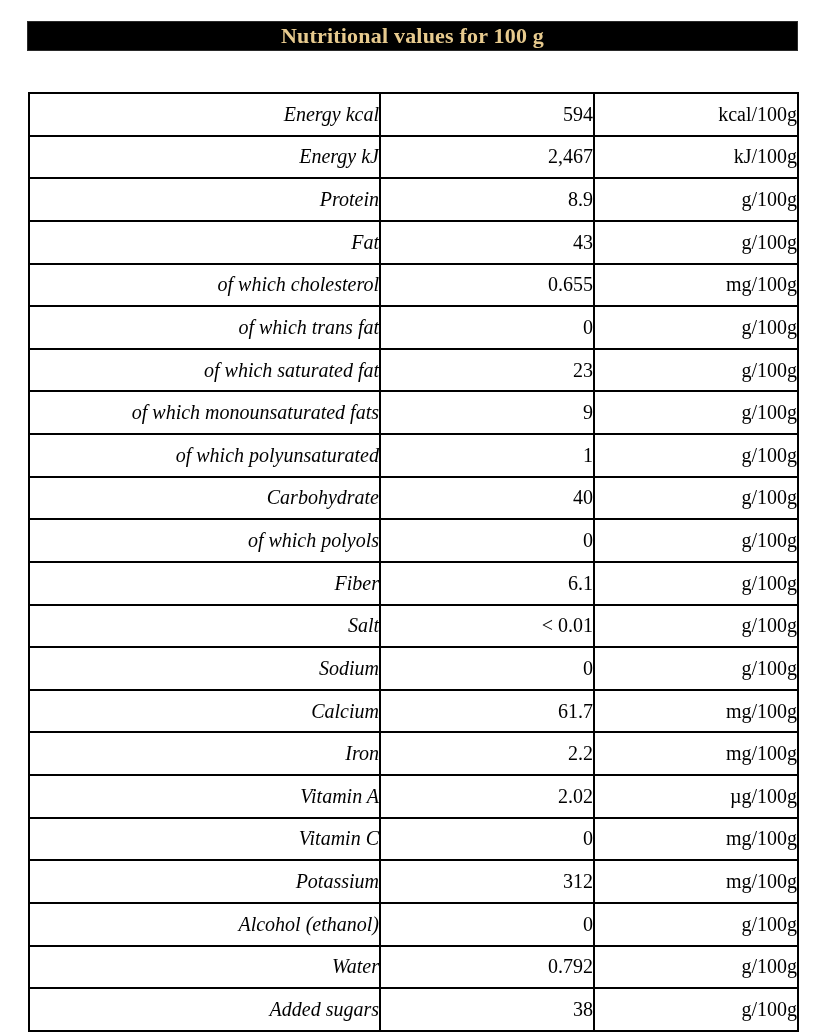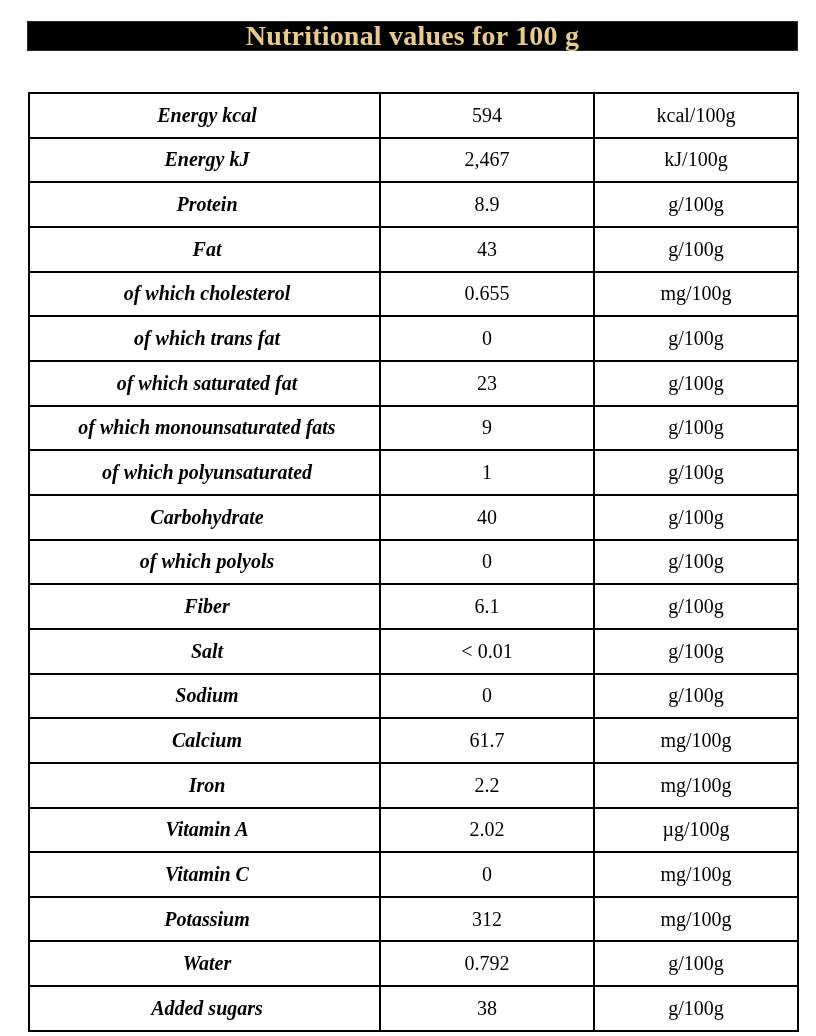--- a/index.html
+++ b/index.html
@@ -23,51 +23,51 @@
     background: #000000;
     border: 1px solid #2a2a2a;
     box-sizing: border-box;
     display: flex;
     align-items: center;
     justify-content: center;
   }
   .title-bar span {
     color: #E7CA8E;
     font-weight: bold;
-    font-size: 28px;
+    font-size: 22px;
     letter-spacing: 0.2px;
   }
   table.nutrition-table {
     position: absolute;
     left: 28px;
     top: 92px;
     width: 769px;
     height: 940px;
     border-collapse: collapse;
     table-layout: fixed;
   }
   .nutrition-table td {
     border: 2px solid #000000;
     font-size: 20px;
     padding: 0;
     vertical-align: middle;
     overflow: hidden;
     white-space: nowrap;
   }
   .nutrition-table td.name {
-    font-weight: bold;
+    font-weight: normal;
     font-style: italic;
     padding-left: 5px;
-    text-align: center;
+    text-align: right;
   }
   .nutrition-table td.name.indent {
   }
   .nutrition-table td.val,
   .nutrition-table td.unit {
-    text-align: center;
+    text-align: right;
     font-weight: normal;
     font-style: normal;
     margin-left: 12px;
   }
 </style>
 </head>
 <body>
 
 <div class="title-bar">
   <span>Nutritional values for 100 g</span>
@@ -169,20 +169,25 @@
         <td class="name">Vitamin C</td>
         <td class="val">0</td>
         <td class="unit">mg/100g</td>
       </tr>
       <tr>
         <td class="name">Potassium</td>
         <td class="val">312</td>
         <td class="unit">mg/100g</td>
       </tr>
       <tr>
+        <td class="name">Alcohol (ethanol)</td>
+        <td class="val">0</td>
+        <td class="unit">g/100g</td>
+      </tr>
+      <tr>
         <td class="name">Water</td>
         <td class="val">0.792</td>
         <td class="unit">g/100g</td>
       </tr>
       <tr>
         <td class="name">Added sugars</td>
         <td class="val">38</td>
         <td class="unit">g/100g</td>
       </tr>
     </tbody>

